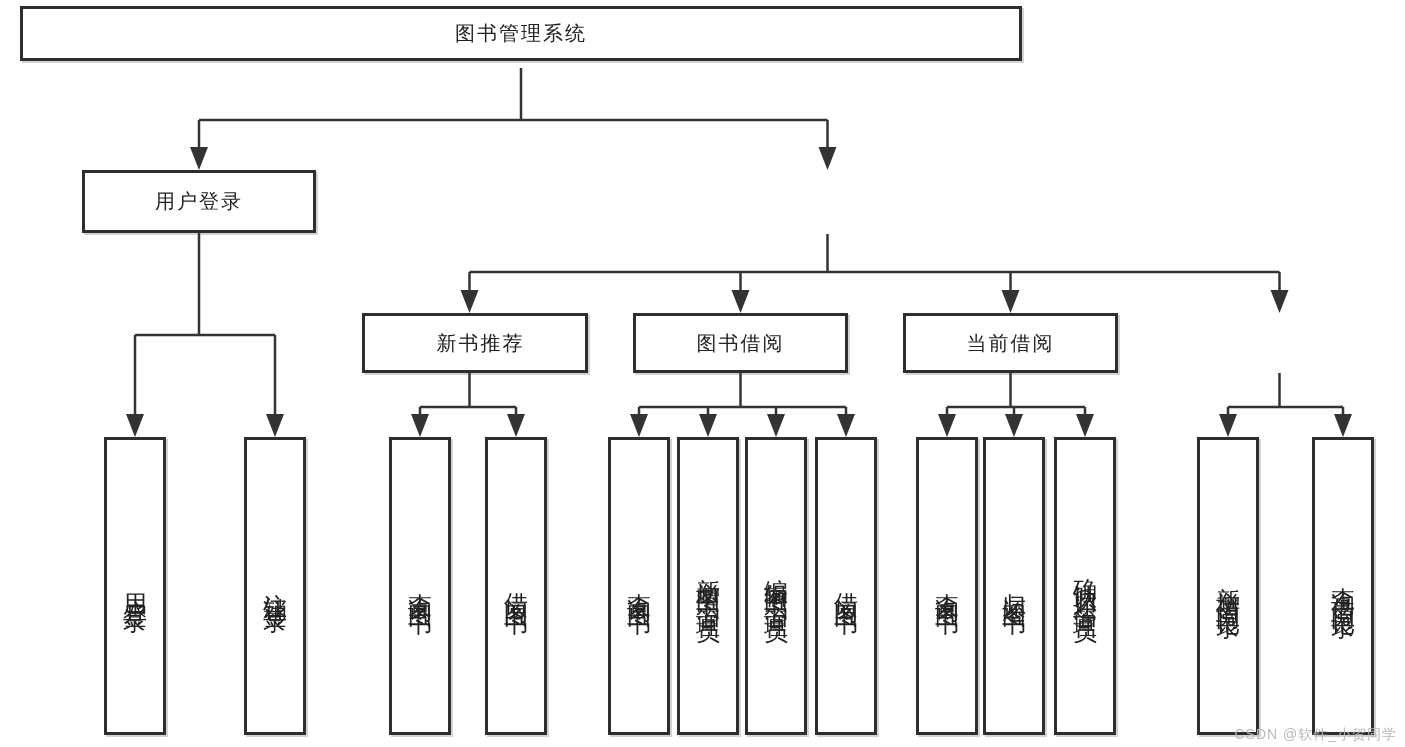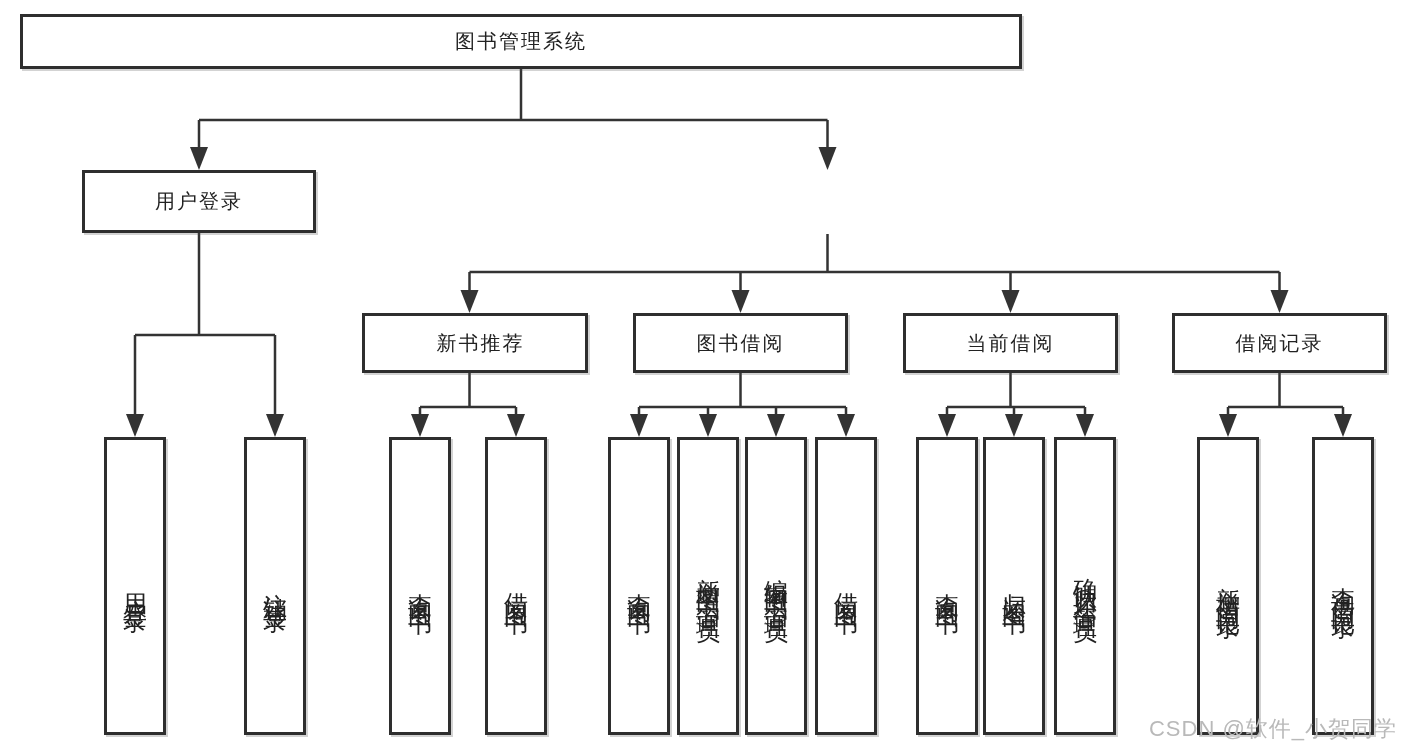--- a/index.html
+++ b/index.html
@@ -54,21 +54,21 @@
     text-orientation: mixed;
     font-size: 24px;
     letter-spacing: 6px;
     line-height: 1;
     white-space: nowrap;
   }
   #watermark {
     position: absolute;
     right: 8px;
     bottom: 3px;
-    font-size: 22px;
+    font-size: 14px;
     color: #b9b9b9;
     letter-spacing: 1px;
     z-index: 5;
     white-space: nowrap;
   }
 </style>
 </head>
 <body>
 
 <div id="canvas">
@@ -113,28 +113,27 @@
 
       <polygon points="938,414 956,414 947,437"></polygon>
       <polygon points="1005,414 1023,414 1014,437"></polygon>
       <polygon points="1076,414 1094,414 1085,437"></polygon>
 
       <polygon points="1219,414 1237,414 1228,437"></polygon>
       <polygon points="1334,414 1352,414 1343,437"></polygon>
     </g>
   </svg>
 
-  <div class="hbox" style="left:20px; top:14px; width:996px; height:49px;">图书管理系统</div>
+  <div class="hbox" style="left:20px; top:6px; width:996px; height:49px;">图书管理系统</div>
 
   <div class="hbox" style="left:82px; top:170px; width:228px; height:57px;">用户登录</div>
 
   <div class="hbox" style="left:362px; top:313px; width:209px; height:54px;padding-left:11px;">新书推荐</div>
   <div class="hbox" style="left:633px; top:313px; width:209px; height:54px;">图书借阅</div>
   <div class="hbox" style="left:903px; top:313px; width:209px; height:54px;">当前借阅</div>
-  <div class="hbox" style="left:1172px; top:313px; width:209px; height:54px;">借阅记录</div>
 
   <div class="vbox" style="left:104px;">
     <span>用户登录</span>
   </div>
   <div class="vbox" style="left:244px;">
     <span>注销登录</span>
   </div>
 
   <div class="vbox" style="left:389px;">
     <span>查询图书</span>

